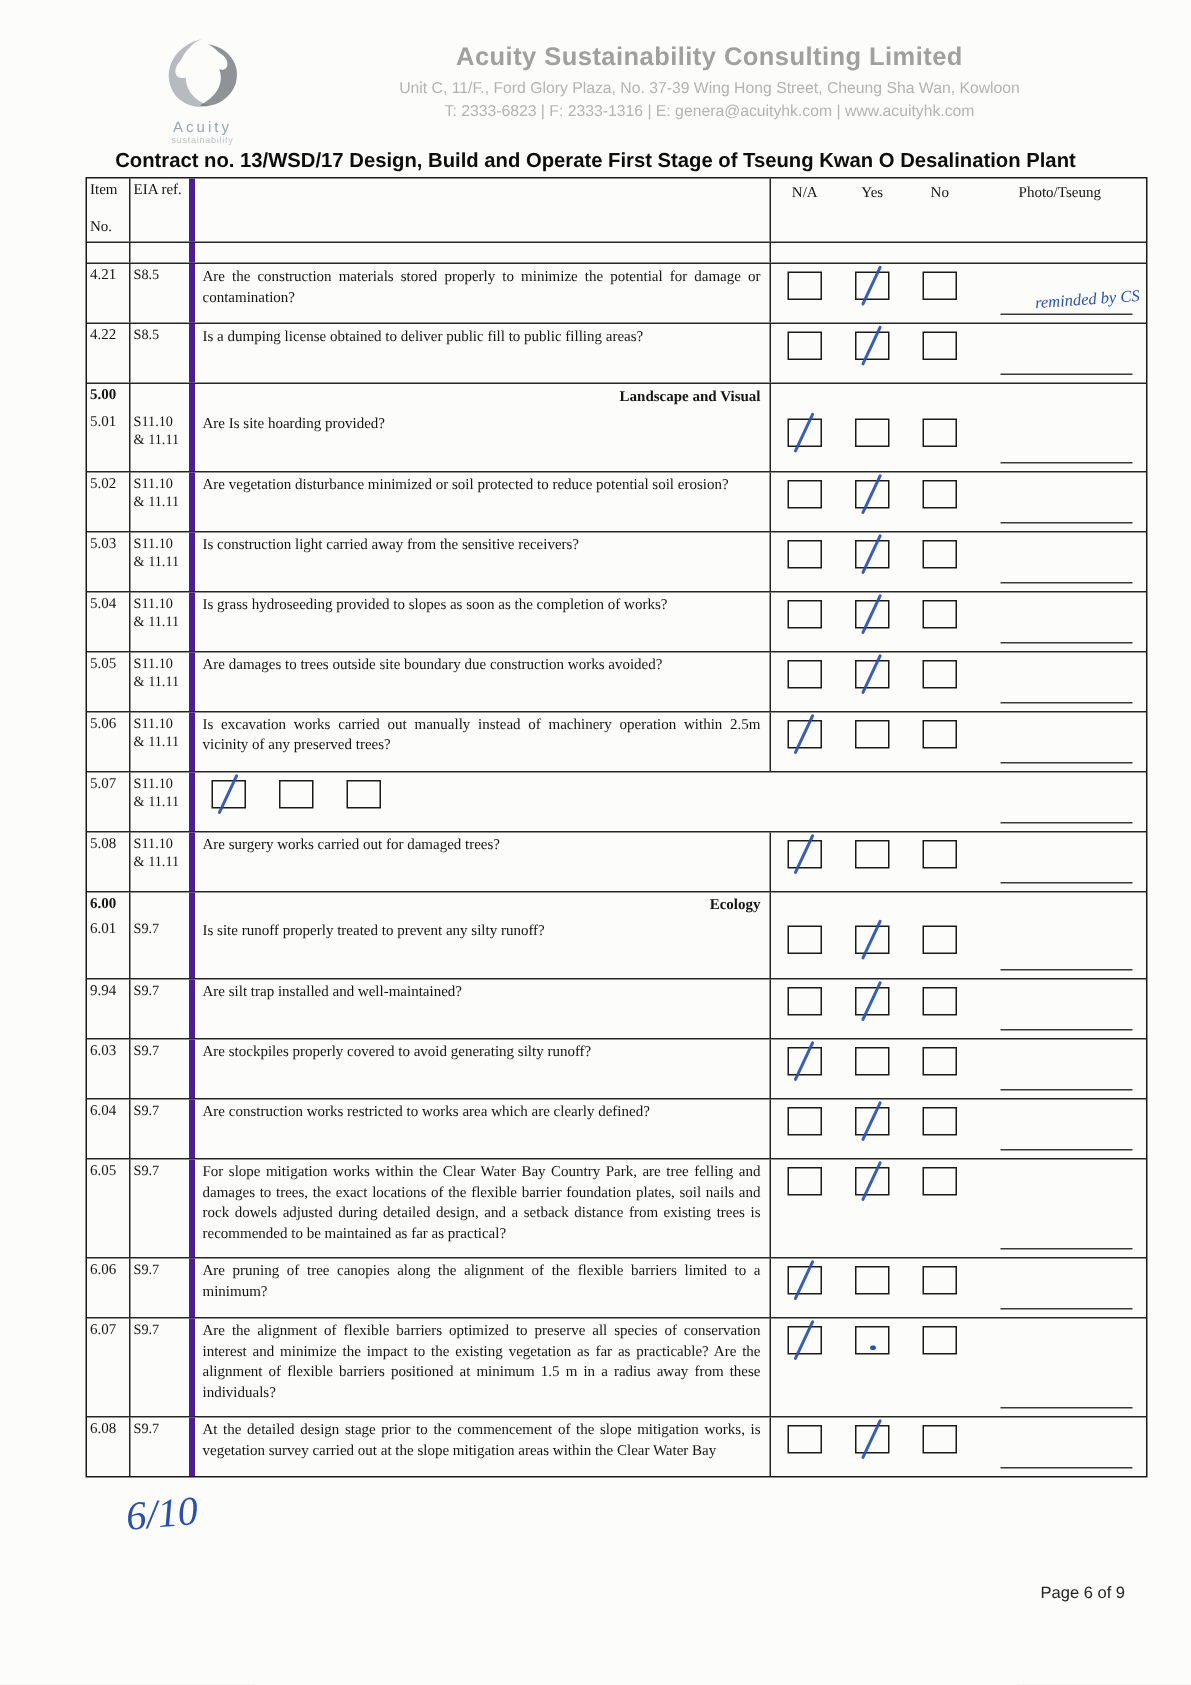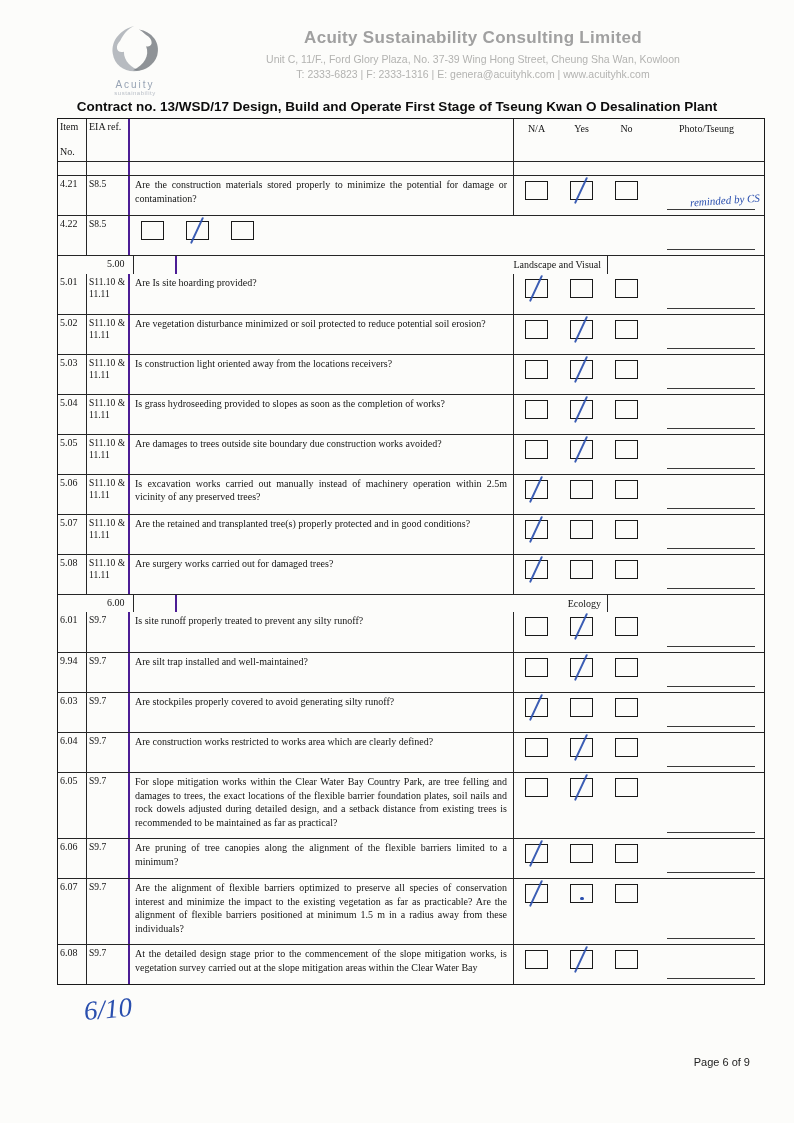--- a/index.html
+++ b/index.html
@@ -22,26 +22,26 @@
 
   
   .checklist { position: absolute; left: 57px; top: 118px; width: 708px; border: 1.5px solid #1a1a1a; background: #fcfcfa; }
   .row { display: flex; border-top: 1px solid #262626; min-height: 40px; position: relative; }
   .row.head { border-top: none; min-height: 42px; }
   .row.spacer { min-height: 14px; }
   .row.no-top { border-top: none; }
   .s-row { min-height: 17px; }
   .c { position: relative; color: #141414; }
   .c.item { width: 29px; border-right: 1px solid #262626; font-size: 10px; padding: 2px 2px; }
-  .c.eia  { width: 43px; border-right: 2px solid #4c1d95; font-size: 9.5px; padding: 2px 2px; line-height: 12.5px; }
+  .c.eia  { width: 43px; border-right: 4px solid #4c1d95; font-size: 9.5px; padding: 2px 2px; line-height: 12.5px; }
   .c.q    { width: 384px; border-right: 1px solid #262626; font-size: 10px; line-height: 13.5px;
             padding: 2px 6px 9px 5px; text-align: justify; }
   .c.chk  { width: 45px; display: flex; justify-content: center; align-items: flex-start; padding-top: 5px; }
   .c.rem  { flex: 1; }
-  .s-row .item, .s-row .q { font-weight: normal; margin-left: 47px; }
+  .s-row .item, .s-row .q { font-weight: bold; }
   .s-row .q { text-align: right; padding-bottom: 2px; }
 
   .box { width: 23px; height: 19px; border: 1.6px solid #1a1a1a; position: relative; display: block; background: transparent; }
   .mark { position: absolute; left: 9px; top: -6px; width: 2.4px; height: 29px; background: var(--ink, #2a4fae);
           transform: rotate(25deg); border-radius: 2px; opacity: .92; }
   .dotmark { position: absolute; left: 9px; bottom: 2px; width: 3.5px; height: 3.5px; border-radius: 50%; background: var(--ink, #2a4fae); }
   .rline { position: absolute; right: 9px; bottom: 5px; width: 88px; border-bottom: 1.2px solid #3a3a3a; }
   .hand { position: absolute; right: 4px; bottom: 9px; color: var(--ink, #2a4fae); font-style: italic; font-size: 11px;
           transform: rotate(-4deg); white-space: nowrap; }
 
@@ -117,20 +117,21 @@
             <div class="box"></div>
           </div>
           <div class="c rem">
             <div class="hand">reminded by CS</div>
             <div class="rline"></div>
           </div>
         </div>
         <div class="row q-row">
           <div class="c item">4.22</div>
           <div class="c eia">S8.5</div>
+          <div class="c q">Is a dumping license obtained to deliver public fill to public filling areas?</div>
           <div class="c chk">
             <div class="box"></div>
           </div>
           <div class="c chk">
             <div class="box">
               <div class="mark"></div>
             </div>
           </div>
           <div class="c chk">
             <div class="box"></div>
@@ -182,21 +183,21 @@
           <div class="c chk">
             <div class="box"></div>
           </div>
           <div class="c rem">
             <div class="rline"></div>
           </div>
         </div>
         <div class="row q-row">
           <div class="c item">5.03</div>
           <div class="c eia">S11.10 &amp; 11.11</div>
-          <div class="c q">Is construction light oriented away from the locations receivers?</div>
+          <div class="c q">Is construction light carried away from the sensitive receivers?</div>
           <div class="c chk">
             <div class="box"></div>
           </div>
           <div class="c chk">
             <div class="box">
               <div class="mark"></div>
             </div>
           </div>
           <div class="c chk">
             <div class="box"></div>
@@ -258,21 +259,20 @@
           <div class="c chk">
             <div class="box"></div>
           </div>
           <div class="c rem">
             <div class="rline"></div>
           </div>
         </div>
         <div class="row q-row">
           <div class="c item">5.07</div>
           <div class="c eia">S11.10 &amp; 11.11</div>
-          <div class="c q">Are the retained and transplanted tree(s) properly protected and in good conditions?</div>
           <div class="c chk">
             <div class="box">
               <div class="mark"></div>
             </div>
           </div>
           <div class="c chk">
             <div class="box"></div>
           </div>
           <div class="c chk">
             <div class="box"></div>

